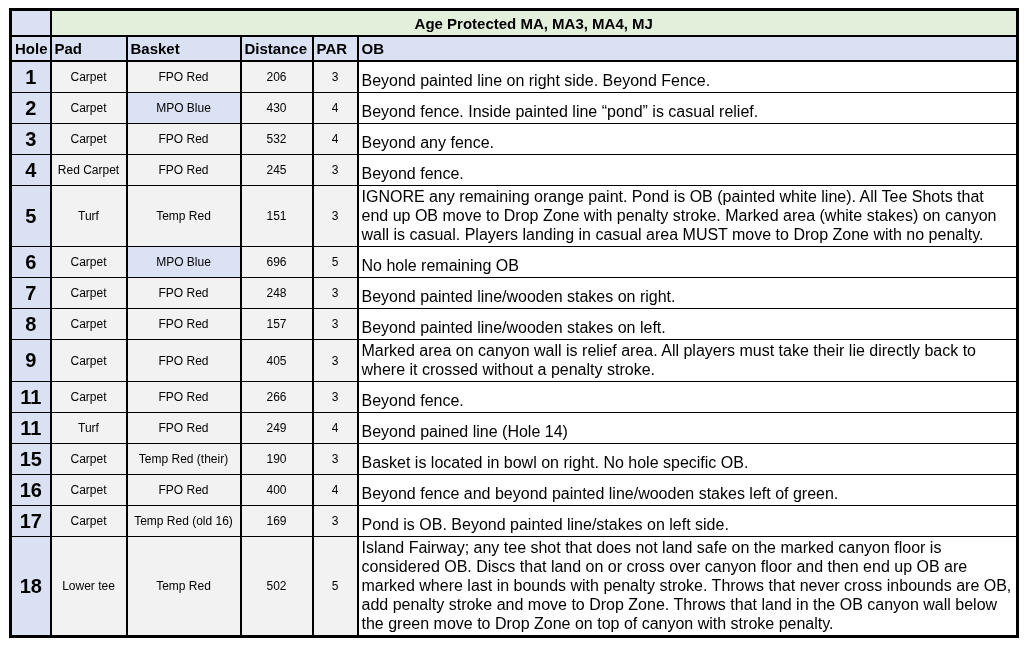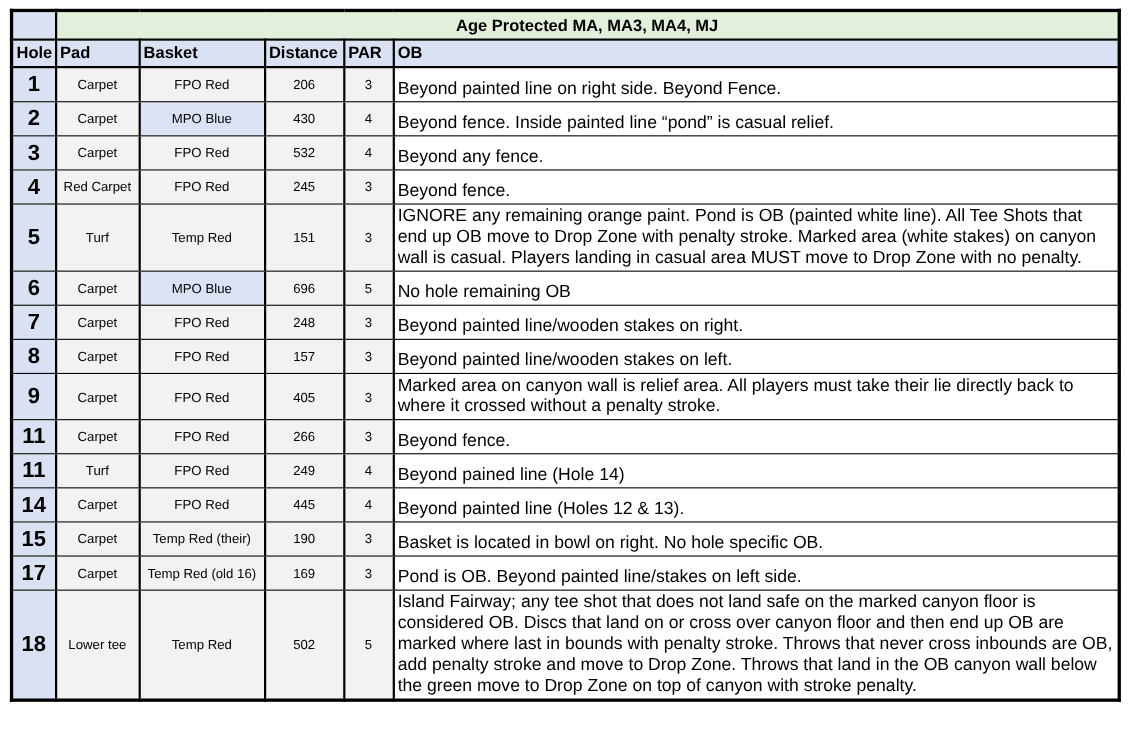--- a/index.html
+++ b/index.html
@@ -202,38 +202,38 @@
 
   <tr class="data-row">
     <td class="hole">11</td>
     <td class="pad">Turf</td>
     <td class="basket">FPO Red</td>
     <td class="dist">249</td>
     <td class="par">4</td>
     <td class="ob">Beyond pained line (Hole 14)</td>
   </tr>
 
-  <tr class="data-row">
-    <td class="hole">14</td>
-    <td class="pad">Carpet</td>
-    <td class="basket">FPO Red</td>
-    <td class="dist">445</td>
-    <td class="par">4</td>
-    <td class="ob">Beyond painted line (Holes 12 &amp; 13).</td>
-  </tr>
 
   <tr class="data-row">
     <td class="hole">15</td>
     <td class="pad">Carpet</td>
     <td class="basket">Temp Red (their)</td>
     <td class="dist">190</td>
     <td class="par">3</td>
     <td class="ob">Basket is located in bowl on right. No hole specific OB.</td>
   </tr>
 
+  <tr class="data-row">
+    <td class="hole">16</td>
+    <td class="pad">Carpet</td>
+    <td class="basket">FPO Red</td>
+    <td class="dist">400</td>
+    <td class="par">4</td>
+    <td class="ob">Beyond fence and beyond painted line/wooden stakes left of green.</td>
+  </tr>
 
   <tr class="data-row">
     <td class="hole">17</td>
     <td class="pad">Carpet</td>
     <td class="basket">Temp Red (old 16)</td>
     <td class="dist">169</td>
     <td class="par">3</td>
     <td class="ob">Pond is OB. Beyond painted line/stakes on left side.</td>
   </tr>
 

